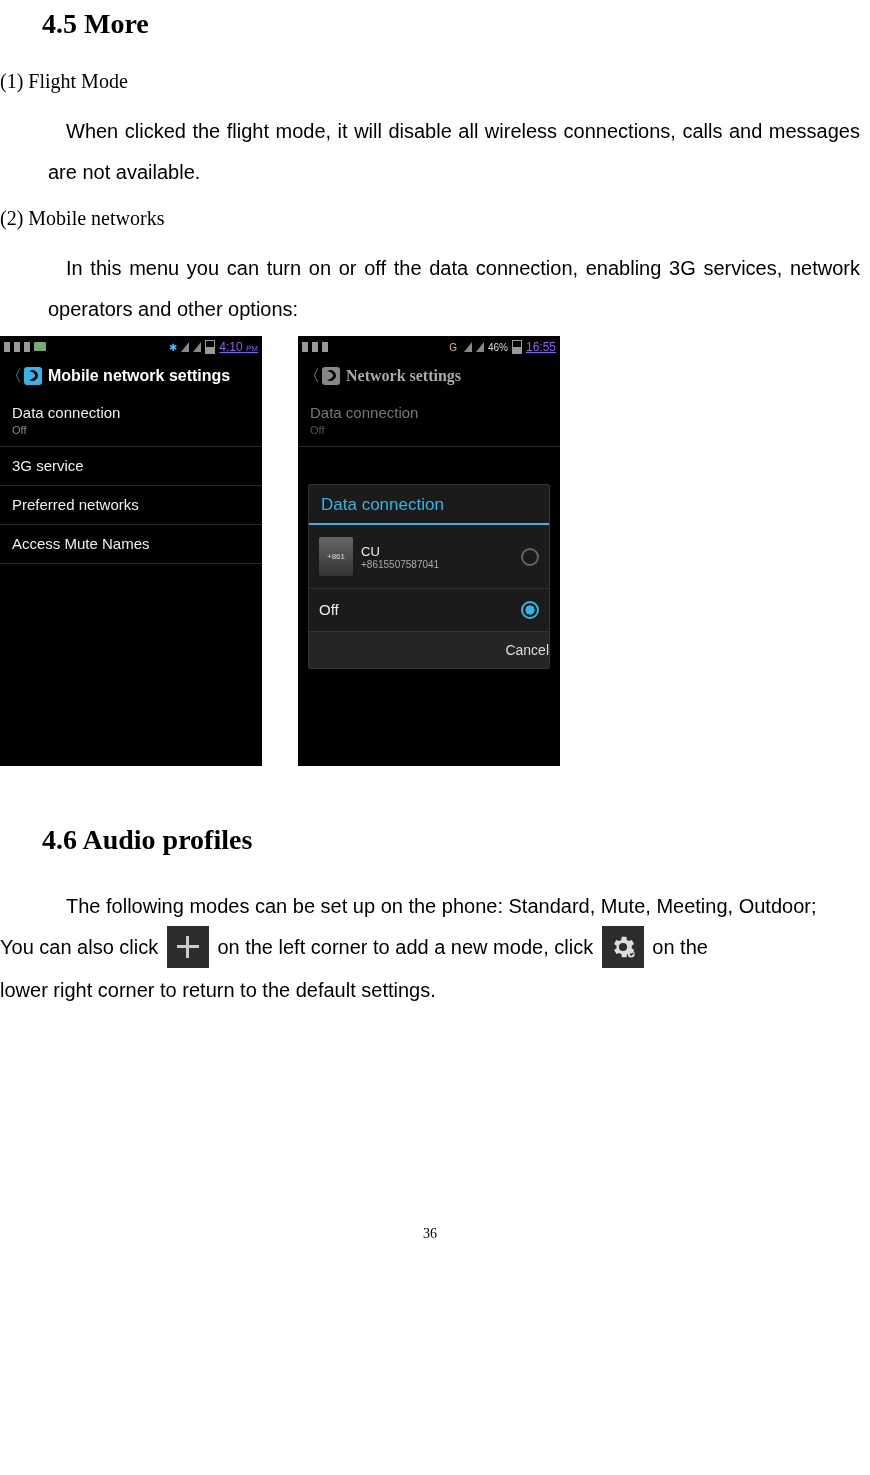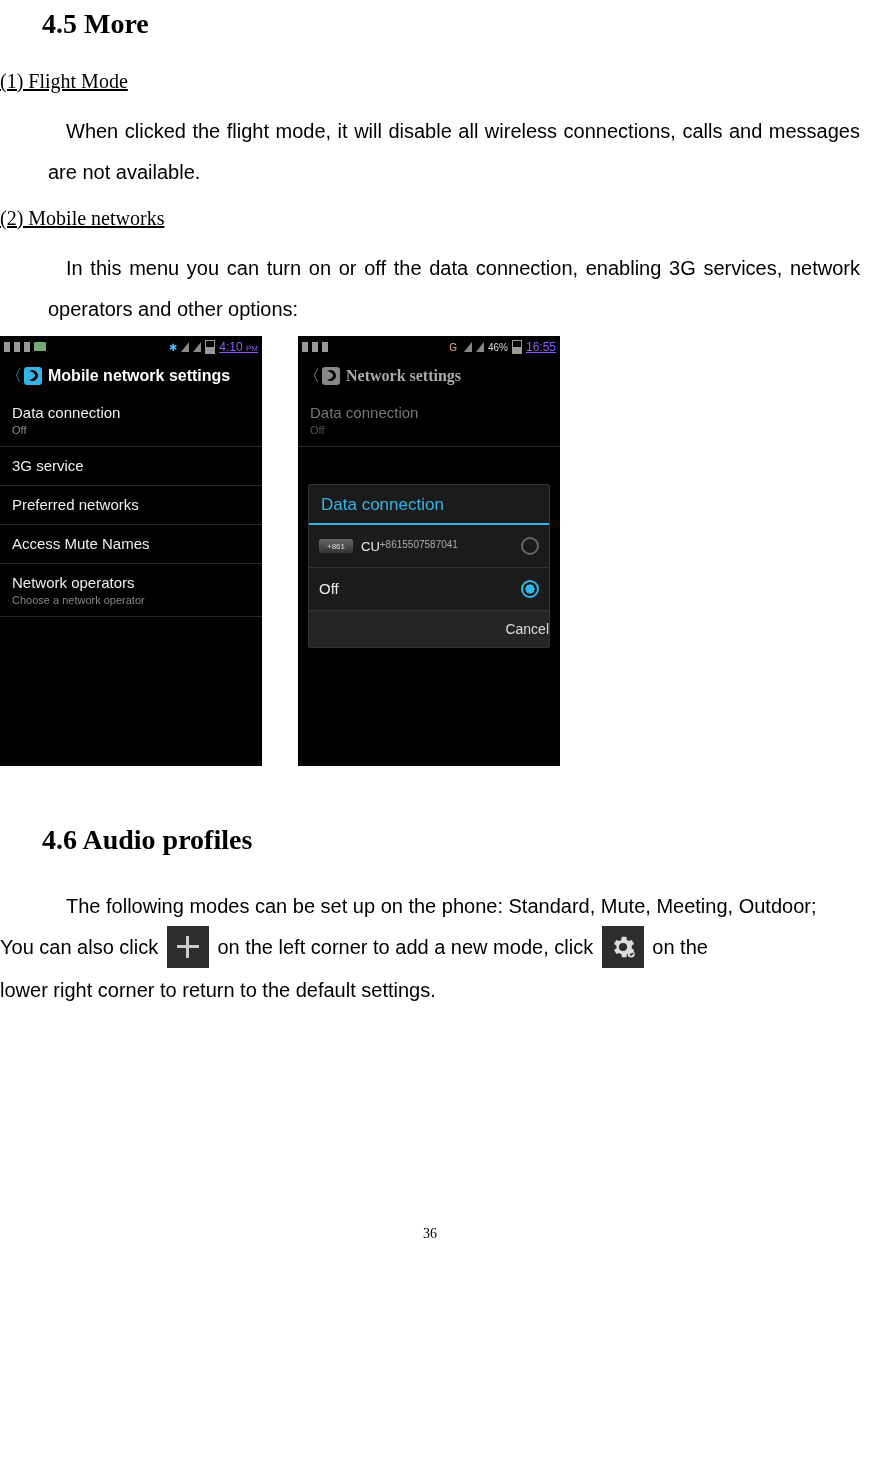--- a/index.html
+++ b/index.html
@@ -15,21 +15,20 @@
   .section-heading {
     font-family: Liberation Serif, serif;
     font-size: 28px;
     font-weight: bold;
     margin: 8px 0 30px 42px;
   }
   .sub-item {
     font-family: "Times New Roman", serif;
     font-size: 20px;
     margin: 14px 0 18px 0;
-    text-decoration: underline;
   }
   .body-text {
     font-family: Arial, sans-serif;
     font-size: 20px;
     line-height: 2.05;
     text-align: justify;
     margin: 0;
   }
   .indent-first {
     text-indent: 18px;
@@ -131,28 +130,28 @@
     padding:10px 12px 8px 12px;
     border-bottom:2px solid #33b5e5;
   }
   .dialog-row {
     display:flex;
     align-items:center;
     padding:12px 10px;
     border-bottom:1px solid #333;
   }
   .sim-ico {
-    width:34px;height:14px;
+    width:34px;height:39px;
     background:linear-gradient(#666,#333);
     border-radius:2px;
     display:flex;align-items:center;justify-content:center;
     font-size:8px;color:#ddd;
     margin-right:8px;
   }
-  .sim-text { display:flex;flex-direction:row; }
+  .sim-text { display:flex;flex-direction:column; }
   .sim-text .top { font-size:13px;color:#eee; }
   .sim-text .bot { font-size:10px;color:#aaa; }
   .radio {
     margin-left:auto;
     width:14px;height:14px;border:2px solid #666;border-radius:50%;
   }
   .radio.on { border-color:#33b5e5; background:radial-gradient(circle,#33b5e5 45%,transparent 48%); }
   .dialog-cancel {
     text-align:right;
     padding:10px 0;
@@ -228,24 +227,20 @@
           <div class="li-sec">Off</div>
         </div>
         <div class="list-item">
           <div class="li-pri">3G service</div>
         </div>
         <div class="list-item">
           <div class="li-pri">Preferred networks</div>
         </div>
         <div class="list-item">
           <div class="li-pri">Access Mute Names</div>
-        </div>
-        <div class="list-item">
-          <div class="li-pri">Network operators</div>
-          <div class="li-sec">Choose a network operator</div>
         </div>
       </div>
     </div>
 
     <div class="phone grey">
       <div class="status-bar">
         <div class="left-status">
           <span class="sb-block"></span>
           <span class="sb-block"></span>
           <span class="sb-block"></span>

